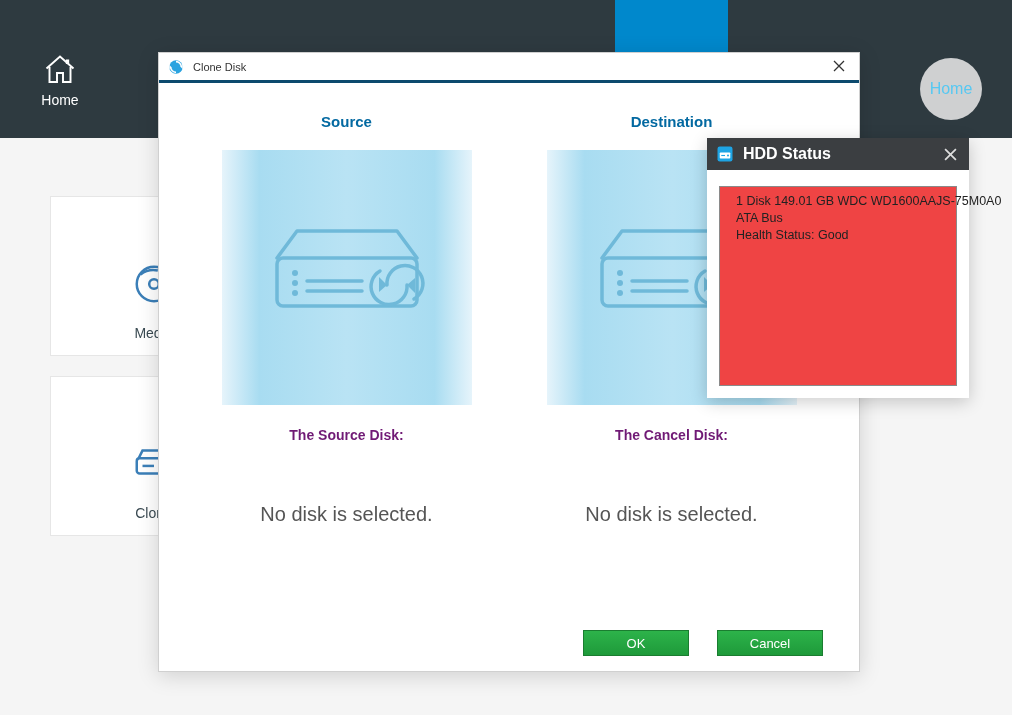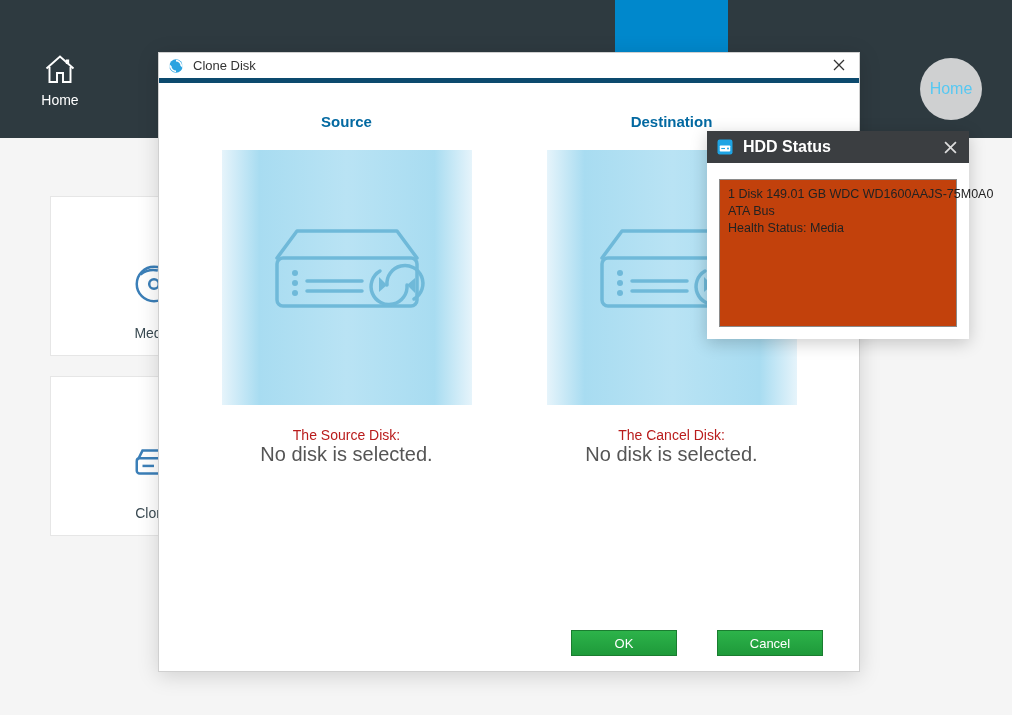--- a/index.html
+++ b/index.html
@@ -82,22 +82,22 @@
       border: 1px solid #d0d0d0;
       box-shadow: 0 4px 20px rgba(0,0,0,0.15);
       display: flex;
       flex-direction: column;
     }
     .dialog-title {
       height: 30px;
       display: flex;
       align-items: center;
       padding: 0 8px;
-      border-bottom: 5px solid #0c4a6e;
-      font-size: 13px;
+      border-bottom: 3px solid #0c4a6e;
+      font-size: 11px;
       color: #333;
     }
     .dialog-title .app-icon {
       width: 18px;
       height: 18px;
       margin-right: 8px;
       background: #fff;
       border-radius: 3px;
       display: flex;
       align-items: center;
@@ -135,52 +135,53 @@
       width: 250px;
       height: 255px;
       background: linear-gradient(90deg, #e6f4fb 0%, #a8dcf1 15%, #b9e3f4 50%, #a8dcf1 85%, #e6f4fb 100%);
       display: flex;
       align-items: center;
       justify-content: center;
       margin-bottom: 22px;
     }
     .disk-svg { width: 160px; height: 110px; }
     .disk-label {
-      font-weight: normal;
-      color: #b91c1c;
+      font-weight: bold;
+      color: #701a75;
       font-size: 14px;
+      margin-bottom: 60px;
     }
     .disk-status {
       color: #555;
       font-size: 20px;
     }
     .dialog-footer {
       height: 56px;
       display: flex;
       align-items: center;
       justify-content: flex-end;
-      gap: 40px;
+      gap: 28px;
       padding-right: 36px;
     }
     .btn {
       width: 106px;
       height: 26px;
       background: linear-gradient(#2db34a, #1e9a3a);
       border: 1px solid #1a7d30;
       color: #fff;
       font-size: 13px;
       display: flex;
       align-items: center;
       justify-content: center;
       cursor: pointer;
     }
     .hdd-panel {
       position: absolute;
       left: 707px;
-      top: 131px;
+      top: 138px;
       width: 262px;
       background: #fff;
       box-shadow: 0 4px 16px rgba(0,0,0,0.2);
       z-index: 10;
     }
     .hdd-header {
       height: 32px;
       background: #3b3e41;
       display: flex;
       align-items: center;
@@ -205,26 +206,26 @@
       cursor: pointer;
       width: 22px;
       height: 22px;
       display: flex;
       align-items: center;
       justify-content: center;
     }
     .hdd-body {
       border: 1px solid #8a8a8a;
       margin: 16px 12px 12px 12px;
-      padding: 6px 8px 6px 8px;
-      height: 148px;
+      padding: 6px 8px 6px 16px;
+      height: 200px;
       font-size: 12.5px;
       color: #222;
       line-height: 1.35;
-      background: #c2410c;
+      background: #ef4444;
     }
     .hdd-line { white-space: nowrap; }
   </style>
 </head>
 <body>
 
 <div class="top-bar">
   <div class="blue-tab"></div>
   <div class="home-area">
     <svg width="36" height="36" viewBox="0 0 24 24" fill="none" stroke="#fff" stroke-width="1.3">
@@ -345,15 +346,15 @@
     <span class="h-title">HDD Status</span>
     <span class="h-close">
       <svg width="13" height="13" viewBox="0 0 12 12">
           <path d="M1 1 L11 11 M11 1 L1 11" stroke="#ddd" stroke-width="1.6"></path>
         </svg>
     </span>
   </div>
   <div class="hdd-body">
     <div class="hdd-line"> 1 Disk 149.01 GB WDC WD1600AAJS-75M0A0</div>
     <div class="hdd-line">ATA Bus</div>
-    <div class="hdd-line">Health Status: Media</div>
+    <div class="hdd-line">Health Status: Good</div>
   </div>
 </div>
 
 </body></html>

